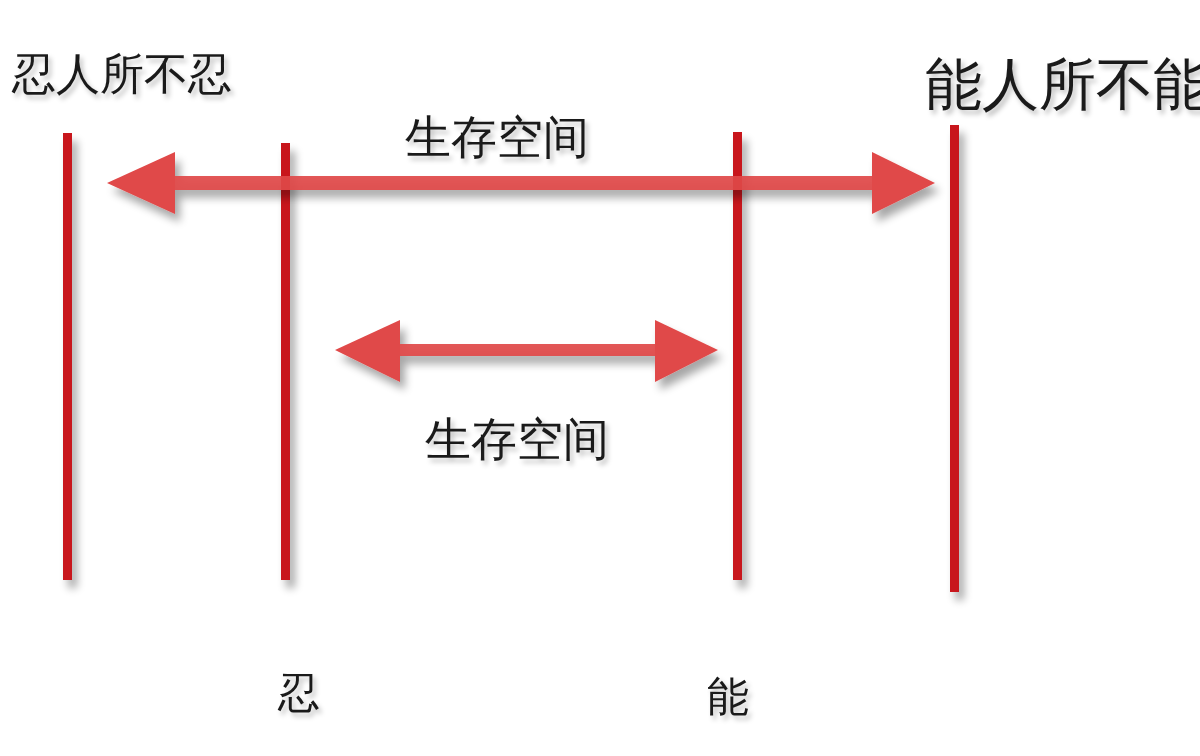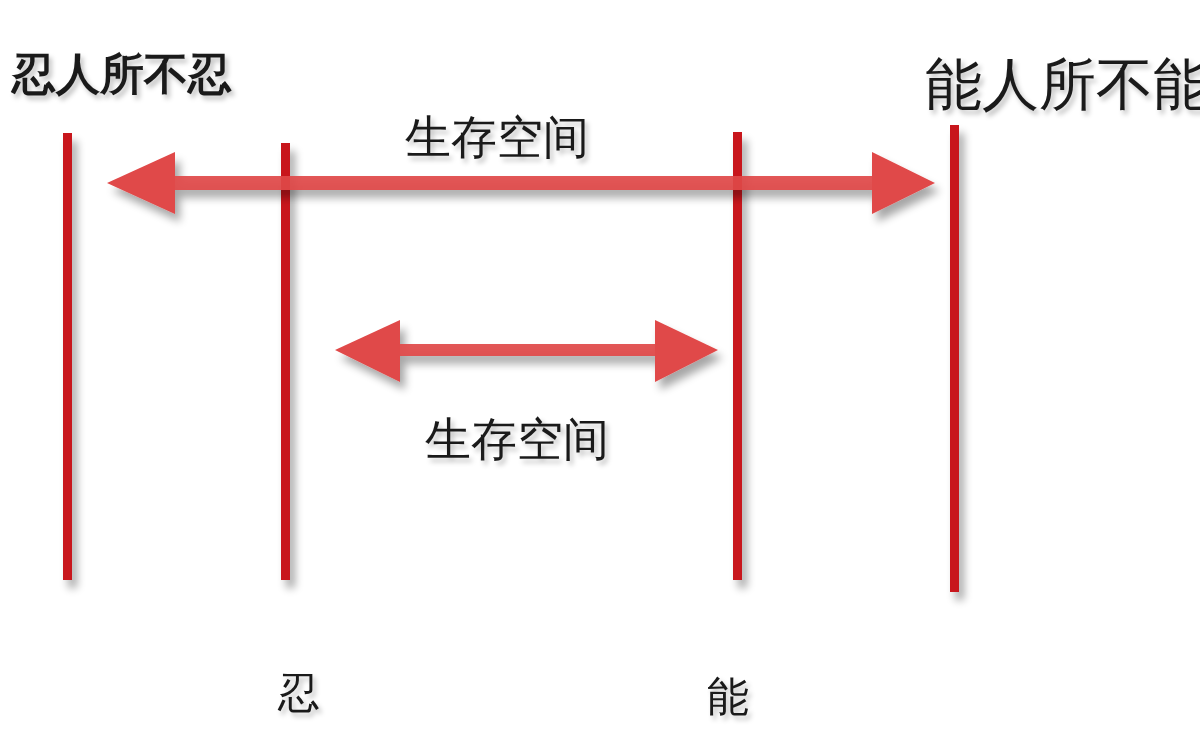--- a/index.html
+++ b/index.html
@@ -40,18 +40,18 @@
     <polygon points="935,183 872,152 872,214" fill="#e04848"></polygon>
   </g>
 
   <g filter="url(#shadow)">
     <rect x="395" y="344" width="265" height="12" fill="#e04848" opacity="0.92"></rect>
     <polygon points="335,350 400,320 400,382" fill="#e04848"></polygon>
     <polygon points="718,350 655,320 655,382" fill="#e04848"></polygon>
   </g>
 </svg>
 
-<div class="label" style="left:12px; top:52px; font-size:44px;font-weight:bold;">忍人所不忍</div>
+<div class="label" style="left:12px; top:52px; font-size:44px;">忍人所不忍</div>
 <div class="label" style="left:925px; top:56px; font-size:57px;">能人所不能</div>
 <div class="label" style="left:405px; top:114px; font-size:46px;">生存空间</div>
 <div class="label" style="left:425px; top:416px; font-size:46px;">生存空间</div>
 <div class="label" style="left:278px; top:672px; font-size:42px;">忍</div>
 <div class="label" style="left:707px; top:676px; font-size:42px;">能</div>
 
 </body></html>

